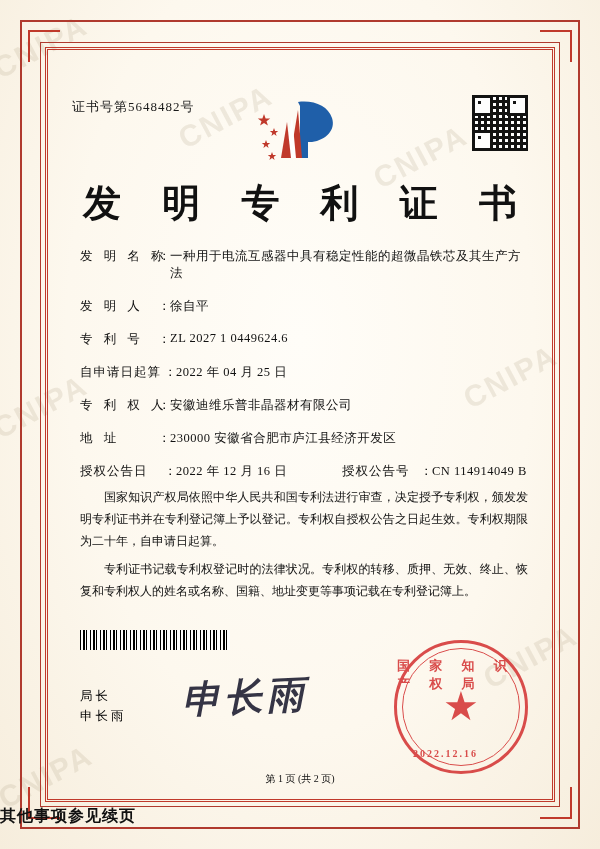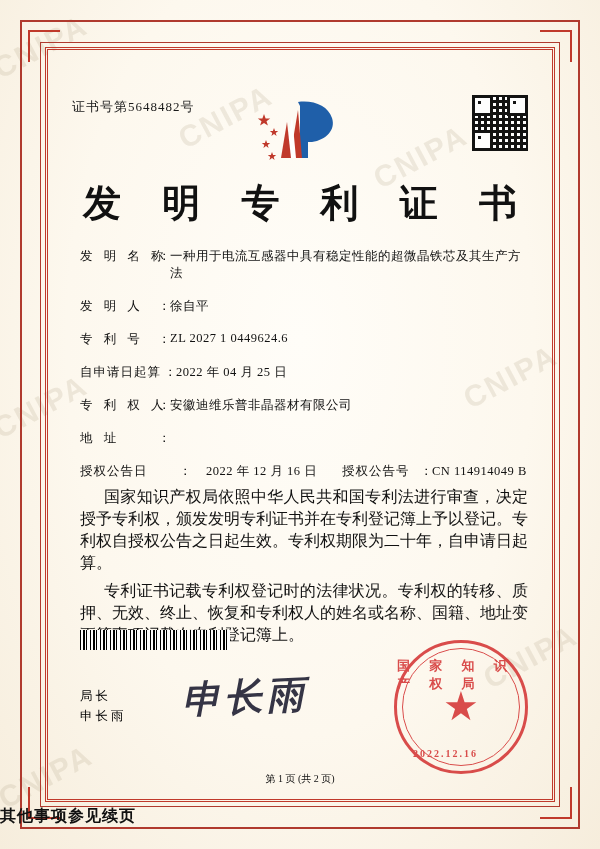--- a/index.html
+++ b/index.html
@@ -96,27 +96,27 @@
     font-size:12.5px;color:#111;
   }
   .row{display:flex;align-items:flex-start;margin-bottom:16px;}
   .lbl{
     width:78px;flex:0 0 78px;letter-spacing:4px;white-space:nowrap;
   }
   .lbl.wide{letter-spacing:1px;width:84px;flex:0 0 84px;}
   .colon{width:12px;flex:0 0 12px;text-align:left;}
   .val{flex:1;letter-spacing:0.5px;}
   .row2{display:flex;align-items:flex-start;margin-bottom:16px;}
-  .grant-left{display:flex;flex:0 0 250px;gap:15px;}
+  .grant-left{display:flex;flex:0 0 250px;}
   .grant-right{display:flex;flex:1;padding-left:12px;align-items:center;}
   .grant-right .lbl{width:78px;flex:0 0 78px;letter-spacing:1px;}
 
   .para{
     position:absolute;left:80px;right:72px;top:486px;
-    font-size:16px;line-height:22px;color:#111;text-align:justify;
+    font-size:12px;line-height:22px;color:#111;text-align:justify;
   }
   .para p{margin:0 0 6px 0;text-indent:24px;}
 
   .barcode{
     position:absolute;left:80px;top:630px;width:150px;height:20px;
     background:repeating-linear-gradient(90deg,
       #000 0 1px,#fff 1px 3px,#000 3px 5px,#fff 5px 6px,#000 6px 7px,#fff 7px 10px);
   }
   .sign-block{
     position:absolute;left:80px;top:686px;font-size:12.5px;line-height:20px;letter-spacing:3px;
@@ -245,20 +245,21 @@
 
     <div class="row">
       <div class="lbl">专 利 权 人</div>
       <div class="colon">：</div>
       <div class="val">安徽迪维乐普非晶器材有限公司</div>
     </div>
 
     <div class="row">
       <div class="lbl">地 址</div>
       <div class="colon">：</div>
+      <div class="val">230000 安徽省合肥市庐江县经济开发区</div>
     </div>
 
     <div class="row2">
       <div class="grant-left">
         <div class="lbl wide">授权公告日</div>
         <div class="colon">：</div>
         <div class="val">2022 年 12 月 16 日</div>
       </div>
       <div class="grant-right">
         <div class="lbl">授权公告号</div>

